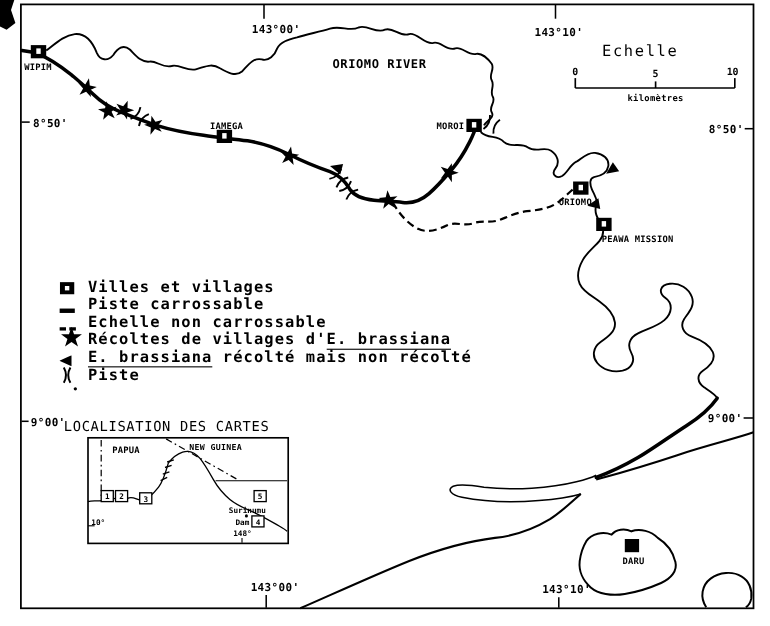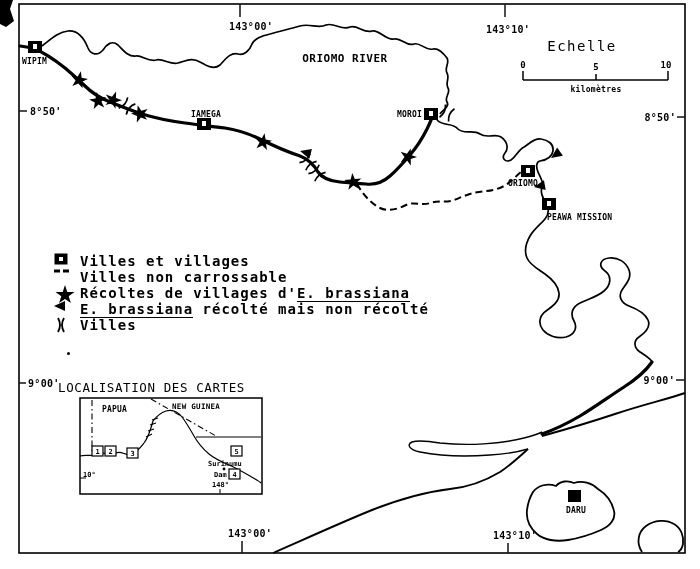--- a/index.html
+++ b/index.html
@@ -11,21 +11,21 @@
   .t8 {font-size:8px;font-weight:bold;letter-spacing:.2px;}
   .t9 {font-size:9px;font-weight:bold;}
   .t10{font-size:10px;font-weight:bold;letter-spacing:.3px;}
   .t11{font-size:11px;font-weight:bold;letter-spacing:.5px;}
   .scl{font-size:14px;letter-spacing:1.5px;}
   .ins{font-size:12.5px;letter-spacing:.6px;}
   .km {font-size:8px;font-weight:bold;letter-spacing:.3px;}
   .anchor-mid{text-anchor:middle;}
   .anchor-end{text-anchor:end;}
   #legend{position:absolute;left:54px;top:253px;}
-  .lrow{display:flex;align-items:flex-start;height:16px;}
+  .lrow{display:flex;align-items:flex-end;height:16px;}
   .licon{width:26px;display:flex;align-items:center;justify-content:flex-start;flex:none;}
   .ltext{font-size:14px;font-weight:bold;letter-spacing:1px;white-space:pre;}
   .sp{border-bottom:1.6px solid #000;}
   .ldot{position:absolute;left:13px;top:99px;width:3px;height:3px;background:#000;border-radius:50%;}
 </style>
 </head>
 <body>
 
 
 
@@ -189,26 +189,34 @@
     <span class="licon">
       <svg width="15" height="13">
           <rect x="0.5" y="0.5" width="13" height="11" fill="#000"></rect>
           <rect x="5" y="4" width="4" height="4" fill="#fff"></rect>
         </svg>
     </span>
     <span class="ltext">Villes et villages</span>
   </div>
   <div class="lrow">
     <span class="licon">
+      <svg width="15" height="5">
+          <rect x="0" y="0.5" width="14" height="4" fill="#000"></rect>
+        </svg>
+    </span>
+    <span class="ltext">Piste carrossable</span>
+  </div>
+  <div class="lrow">
+    <span class="licon">
       <svg width="16" height="4">
           <rect x="0" y="0.5" width="6" height="3" fill="#000"></rect>
           <rect x="9" y="0.5" width="6" height="3" fill="#000"></rect>
         </svg>
     </span>
-    <span class="ltext"><span>Villes non carrossable</span></span>
+    <span class="ltext"><span>Echelle non carrossable</span></span>
   </div>
   <div class="lrow">
     <span class="licon">
       <svg width="22" height="20">
           <path transform="translate(11,10)" d="M0,-10 L2.3,-3.1 L9.5,-3.1 L3.7,1.2 L5.9,8.1 L0,3.9 L-5.9,8.1 L-3.7,1.2 L-9.5,-3.1 L-2.3,-3.1 Z" fill="#000"></path>
         </svg>
     </span>
     <span class="ltext"><span>Récoltes de villages d'</span><span class="sp">E. brassiana</span></span>
   </div>
   <div class="lrow">
@@ -218,19 +226,19 @@
         </svg>
     </span>
     <span class="ltext"><span class="sp">E. brassiana</span><span> récolté mais non récolté</span></span>
   </div>
   <div class="lrow">
     <span class="licon">
       <svg width="15" height="16">
           <path d="M4,1 Q8,8 4,15 M10,1 Q6,8 10,15" fill="none" stroke="#000" stroke-width="1.8"></path>
         </svg>
     </span>
-    <span class="ltext">Villes</span>
+    <span class="ltext">Piste</span>
   </div>
   <div class="ldot"></div>
 </div>
 
 
 
 
 </body></html>

